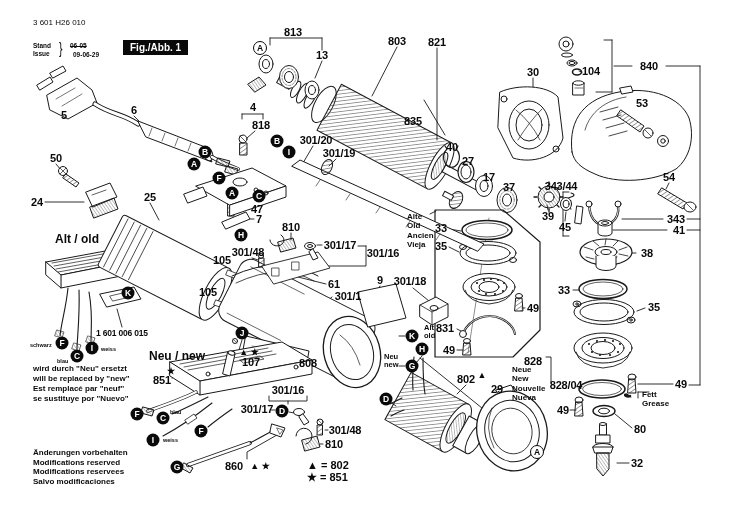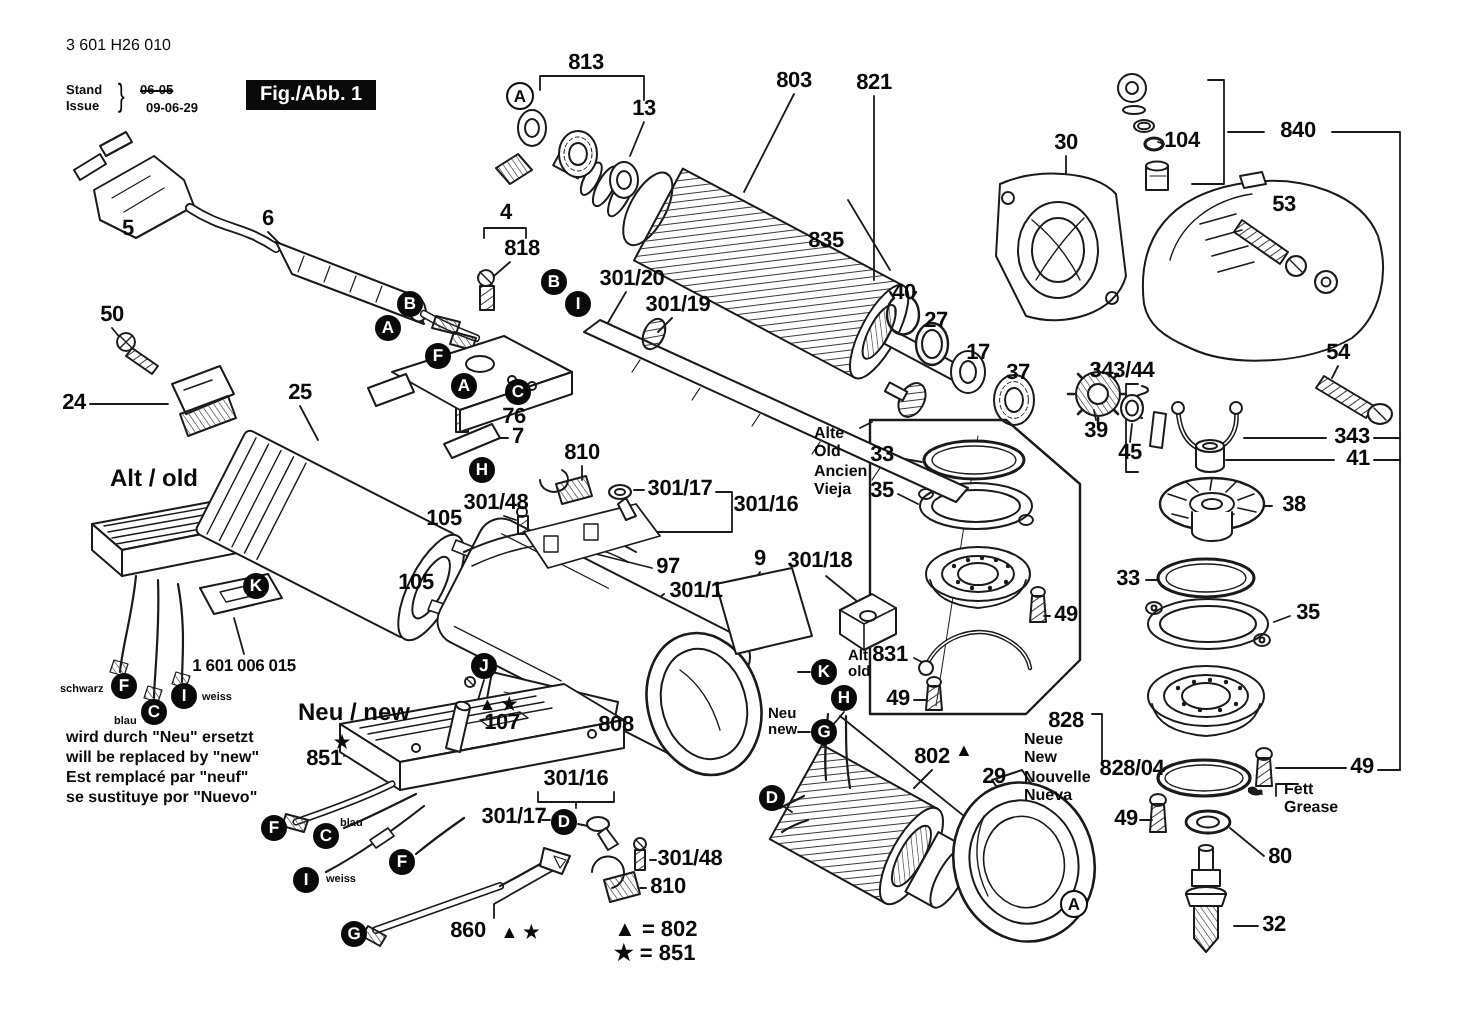--- a/index.html
+++ b/index.html
@@ -449,29 +449,29 @@
       <div class="plbl" style="left: 489px; top: 177px;">17</div>
       <div class="plbl" style="left: 509px; top: 187px;">37</div>
       <div class="plbl" style="left: 56px; top: 158px;">50</div>
       <div class="plbl" style="left: 37px; top: 202px;">24</div>
       <div class="plbl" style="left: 150px; top: 197px;">25</div>
       <div class="plbl" style="left: 548px; top: 216px;">39</div>
       <div class="plbl" style="left: 565px; top: 227px; text-align: center;">45</div>
       <div class="plbl" style="left: 647px; top: 253px;">38</div>
       <div class="plbl" style="left: 441px; top: 228px;">33</div>
       <div class="plbl" style="left: 441px; top: 246px;">35</div>
-      <div class="plbl" style="left: 257px; top: 209px;">76</div>
+      <div class="plbl" style="left: 257px; top: 209px;">47</div>
       <div class="plbl" style="left: 259px; top: 219px;">7</div>
       <div class="plbl" style="left: 291px; top: 227px;">810</div>
       <div class="plbl" style="left: 248px; top: 252px;">301/48</div>
       <div class="plbl" style="left: 340px; top: 245px;">301/17</div>
       <div class="plbl" style="left: 383px; top: 253px;">301/16</div>
       <div class="plbl" style="left: 222px; top: 260px;">105</div>
       <div class="plbl" style="left: 208px; top: 292px;">105</div>
-      <div class="plbl" style="left: 334px; top: 284px;">97</div>
+      <div class="plbl" style="left: 334px; top: 284px;">61</div>
       <div class="plbl" style="left: 348px; top: 296px;">301/1</div>
       <div class="plbl" style="left: 380px; top: 280px;">9</div>
       <div class="plbl" style="left: 410px; top: 281px;">301/18</div>
       <div class="plbl" style="left: 445px; top: 328px;">831</div>
       <div class="plbl" style="left: 533px; top: 308px;">49</div>
       <div class="plbl" style="left: 449px; top: 350px;">49</div>
       <div class="plbl" style="left: 533px; top: 361px; text-align: center;">828</div>
       <div class="plbl" style="left: 564px; top: 290px;">33</div>
       <div class="plbl" style="left: 654px; top: 307px;">35</div>
       <div class="plbl" style="left: 566px; top: 385px;">828/04</div>
@@ -530,20 +530,24 @@
     </div>
 
 <div class="layer">
 
 <div class="txt" style="left: 77px; top: 239px; font-size: 12px;">Alt / old</div>
       <div class="txt" style="left: 177px; top: 356px; font-size: 12px;">Neu / new</div>
       <div class="txt al-left" style="left: 33px; top: 364px; font-size: 8px; line-height: 10px;">wird durch "Neu" ersetzt
 will be replaced by "new"
 Est remplacé par "neuf"
 se sustituye por "Nuevo"</div>
+      <div class="txt al-left" style="left: 33px; top: 448px; font-size: 8px; line-height: 9.7px;">Änderungen vorbehalten
+Modifications reserved
+Modifications reservees
+Salvo modificaciones</div>
       <div class="txt al-left" style="left: 407px; top: 212px; font-size: 8px; line-height: 9.4px;">Alte
 Old
 Ancien
 Vieja</div>
       <div class="txt al-left" style="left: 512px; top: 365px; font-size: 8px; line-height: 9.4px;">Neue
 New
 Nouvelle
 Nueva</div>
       <div class="txt al-left" style="left: 384px; top: 324px; font-size: 7.5px; line-height: 8px; margin-left: 40px;">Alt
 old</div>

